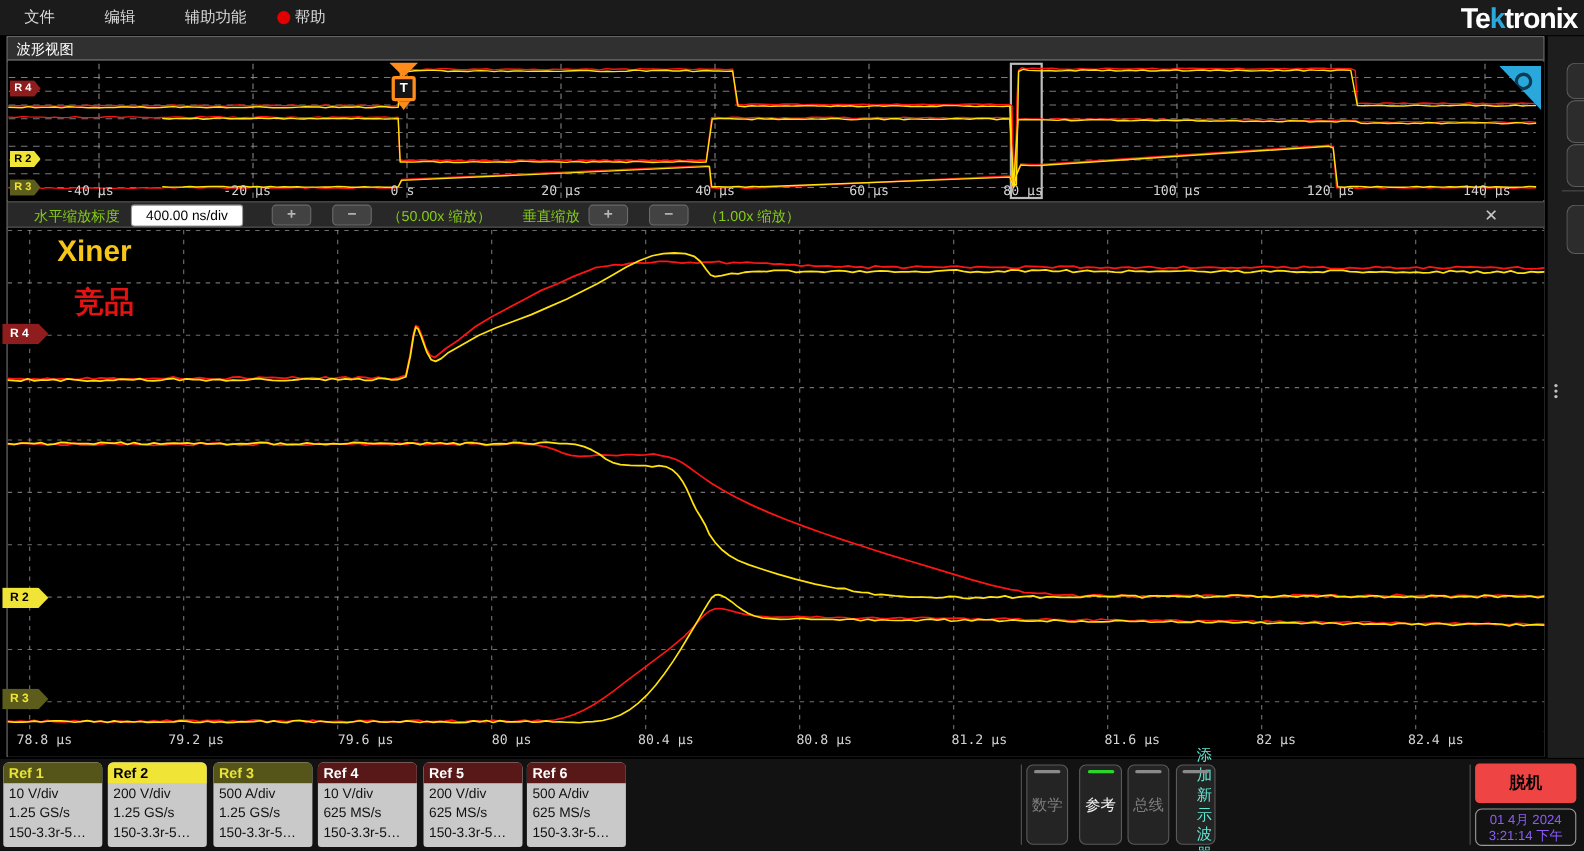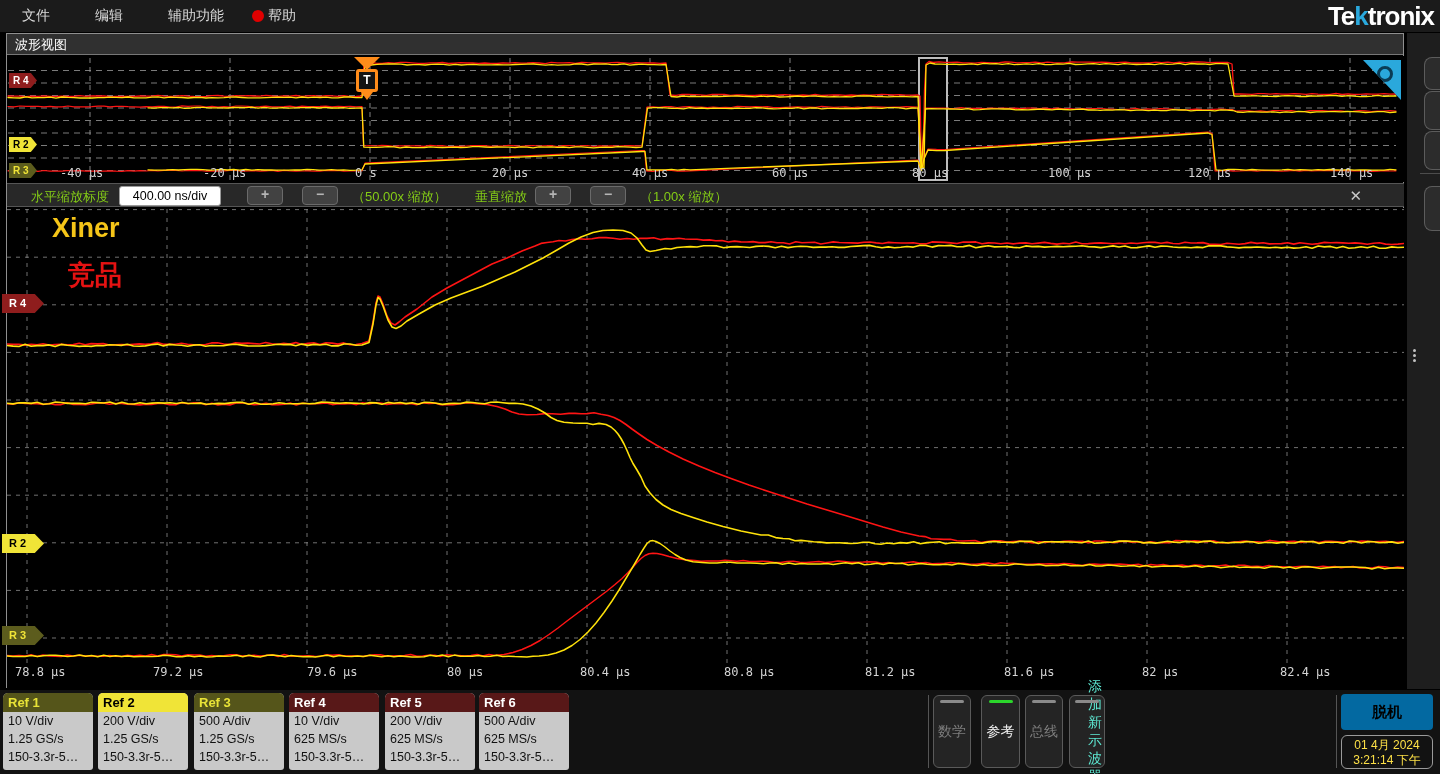--- a/index.html
+++ b/index.html
@@ -53,22 +53,22 @@
   .refcard.style-olive .refhead{background:#55551a;color:#e8e337;}
   .refcard.style-yellow .refhead{background:#f0e437;color:#000;}
   .refcard.style-red .refhead{background:#581818;color:#fff;}
   .refline{color:#111;font-size:12.5px;line-height:18px;padding-left:5px;white-space:nowrap;}
   .bb-sep{top:5px;width:1px;height:73px;background:#555;}
   .bb-btn{top:5px;height:73px;background:#242424;border:1px solid #5a5a5a;border-radius:6px;box-sizing:border-box;text-align:center;font-size:14px;display:flex;align-items:center;justify-content:center;cursor:pointer;}
   .bb-ind{position:absolute;top:4px;left:50%;transform:translateX(-50%);width:24px;height:3px;border-radius:2px;}
   .panel{top:3px;height:76px;border:1px solid #888;border-radius:5px;overflow:hidden;background:#c9c9c9;box-sizing:border-box;}
   .panel .phead{background:#3f3f3f;color:#fff;font-size:13px;height:20px;line-height:20px;padding-left:6px;border-bottom:1px solid #999;}
   .panel .pbody{color:#000;font-size:13px;padding:3px 0 0 6px;}
-  #offline-btn{left:1341px;top:694px;width:92px;height:36px;background:#0369a1;border-radius:4px;color:#000;font-weight:bold;font-size:15px;text-align:center;line-height:36px;cursor:pointer;}
-  #datetime{left:1341px;top:735px;width:92px;height:34px;border:1px solid #9a9a9a;border-radius:6px;color:#fde047;font-size:12px;text-align:center;line-height:15px;padding-top:2px;box-sizing:border-box;}
+  #offline-btn{left:1341px;top:694px;width:92px;height:36px;background:#ef4444;border-radius:4px;color:#000;font-weight:bold;font-size:15px;text-align:center;line-height:36px;cursor:pointer;}
+  #datetime{left:1341px;top:735px;width:92px;height:34px;border:1px solid #9a9a9a;border-radius:6px;color:#8b5cf6;font-size:12px;text-align:center;line-height:15px;padding-top:2px;box-sizing:border-box;}
   svg{position:absolute;left:0;top:0;}
 </style>
 </head>
 <body>
 
 <div class="abs" id="menubar">
   <div class="abs menu-item" style="left:22px">文件</div>
   <div class="abs menu-item" style="left:95px">编辑</div>
   <div class="abs menu-item" style="left:168px">辅助功能</div>
   <div class="abs" id="help-dot" style="left:252px"></div>

